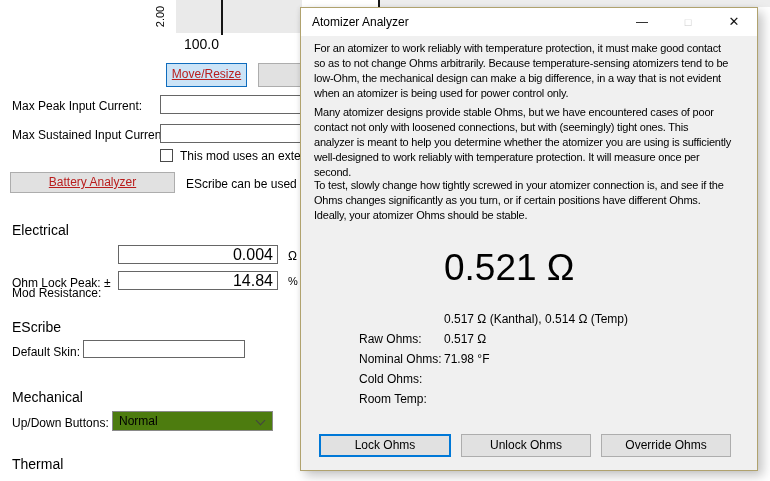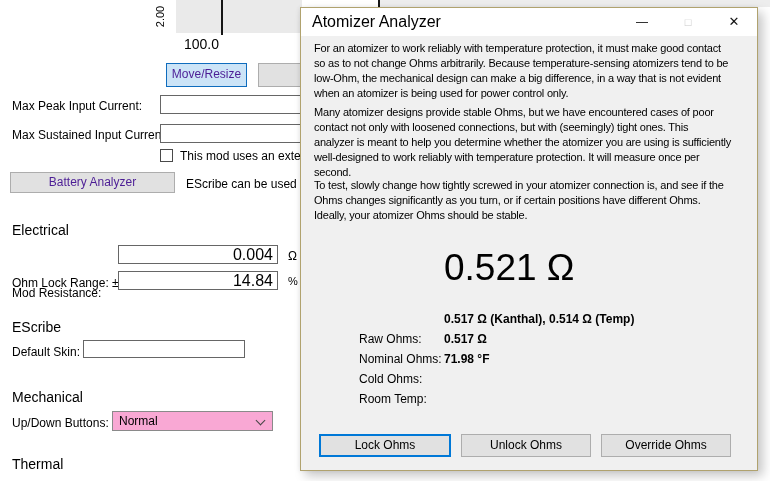--- a/index.html
+++ b/index.html
@@ -18,65 +18,65 @@
   .top-strip { left:380px; top:0; width:390px; height:7px; background:#ededed; }
   .chart-plot { left:176px; top:0; width:126px; height:33px; background:#eaeaea; }
   .cursor-line-left { left:221px; top:0; width:2px; height:35px; background:#161616; }
   .cursor-line-right { left:378px; top:0; width:2px; height:7px; background:#161616; }
   .y-tick { left:143px; top:10px; width:34px; height:13px; font-size:11px;
             transform:rotate(-90deg); transform-origin:center; text-align:center; }
   .x-tick { left:184px; top:36px; font-size:14px; }
 
   .win-btn {
     background:#e1e1e1; border:1px solid #adadad;
-    font-size:12px; text-align:center; color:#4c1d95;
-    font-family:"Liberation Sans",sans-serif; cursor:default;
+    font-size:12px; text-align:center; color:#b91c1c;
+    font-family:"Liberation Sans",sans-serif; cursor:default;text-decoration:underline;
   }
   .btn-move { left:166px; top:63px; width:81px; height:24px; line-height:21px;
               background:#cce4f7; border:1px solid #0f6cbd; }
   .btn-split { left:258px; top:63px; width:39px; height:24px; line-height:21px;padding-left:44px; }
 
   .lbl { font-size:12px; white-space:nowrap; }
   .tb {
     background:#fff; border:1px solid #666;
     font-family:"Liberation Sans",sans-serif; font-size:16px; padding:0 4px;
   }
   .tb.num { text-align:right; }
   .checkbox { left:160px; top:149px; width:13px; height:13px; background:#fff; border:1px solid #4a4a4a; }
   .btn-battery { left:10px; top:172px; width:165px; height:21px; line-height:19px; }
   .section-h { font-size:14px; }
 
-  .combo { left:112px; top:411px; width:161px; height:20px; background:#f9a8d4;
+  .combo { left:112px; top:411px; width:161px; height:20px; background:#4d7c0f;
            border:1px solid #8a8a8a; }
   .combo .val { position:absolute; left:6px; top:2px; font-size:12px; }
   .chevron { position:absolute; right:8px; top:5px; width:7px; height:7px;
              border-right:1.4px solid #444; border-bottom:1.4px solid #444;
              transform:rotate(45deg); }
 
   
   .dialog {
     left:300px; top:7px; width:458px; height:464px;
     background:#f0f0f0; border:1px solid #b0a26e;
     box-shadow: 5px 5px 10px rgba(0,0,0,0.22), -1px 0 4px rgba(0,0,0,0.06);
     overflow:hidden; z-index:10;
   }
   .titlebar { position:absolute; left:0; top:0; width:100%; height:28px; background:#fff; }
-  .titlebar .title { position:absolute; left:11px; top:0; line-height:28px; font-size:16px; }
+  .titlebar .title { position:absolute; left:11px; top:0; line-height:28px; font-size:12px; }
   .caption-group { position:absolute; right:0; top:0; height:28px; display:flex; }
   .caption-btn { width:46px; height:28px; text-align:center; line-height:28px;
                  font-size:12px; color:#111; }
   .caption-btn.maxi { color:#c9c9c9; font-size:11px; }
   .caption-btn.close { font-size:13px; }
 
   .para { position:absolute; left:13px; white-space:pre; font-size:11px;
           line-height:15px; letter-spacing:-0.2px; }
   .p1 { top:33px; } .p2 { top:97px; } .p3 { top:170px; }
   .reading { position:absolute; left:143px; top:239px; font-size:37px; line-height:42px; }
   .stat-label { position:absolute; left:58px; font-size:12px;margin-top:40px; }
-  .stat-value { position:absolute; left:143px; font-size:12px;font-weight:bold; }
+  .stat-value { position:absolute; left:143px; font-size:12px; }
   .note { position:absolute; left:13px; top:362px; white-space:pre; font-size:11px;
           line-height:15px; letter-spacing:-0.2px; }
   .dlg-btn { position:absolute; top:426px; height:23px; background:#e1e1e1;
              border:1px solid #adadad; font-size:12px; text-align:center;
              line-height:20px; font-family:"Liberation Sans",sans-serif; cursor:default; }
   .dlg-btn.primary { border:2px solid #0078d7; line-height:18px; }
 </style>
 </head>
 <body>
 
@@ -98,21 +98,21 @@
 <div class="abs checkbox"></div>
 <div class="abs lbl" style="left:180px; top:149px;">This mod uses an external</div>
 
 <div class="abs win-btn btn-battery">Battery Analyzer</div>
 <div class="abs lbl" style="left:186px; top:177px;">EScribe can be used to</div>
 
 <div class="abs lbl section-h" style="left:12px; top:222px;">Electrical</div>
 <div class="abs lbl" style="left:12px; top:250px;margin-top:36px;">Mod Resistance:</div>
 <input class="abs tb num" style="left: 118px; top: 245px; width: 160px; height: 19px;" value="0.004">
 <div class="abs lbl" style="left:288px; top:249px;">Ω</div>
-<div class="abs lbl" style="left:12px; top:276px;">Ohm Lock Range: ±</div>
+<div class="abs lbl" style="left:12px; top:276px;">Ohm Lock Peak: ±</div>
 <input class="abs tb num" style="left: 118px; top: 271px; width: 160px; height: 19px;" value="14.84">
 <div class="abs lbl" style="left:288px; top:275px; font-size:11px;">%</div>
 
 <div class="abs lbl section-h" style="left:12px; top:319px;">EScribe</div>
 <div class="abs lbl" style="left:12px; top:345px;">Default Skin:</div>
 <input class="abs tb" style="left: 83px; top: 340px; width: 162px; height: 18px;" value="">
 
 <div class="abs lbl section-h" style="left:12px; top:389px;">Mechanical</div>
 <div class="abs lbl" style="left:12px; top:416px;">Up/Down Buttons:</div>
 <div class="abs combo">

